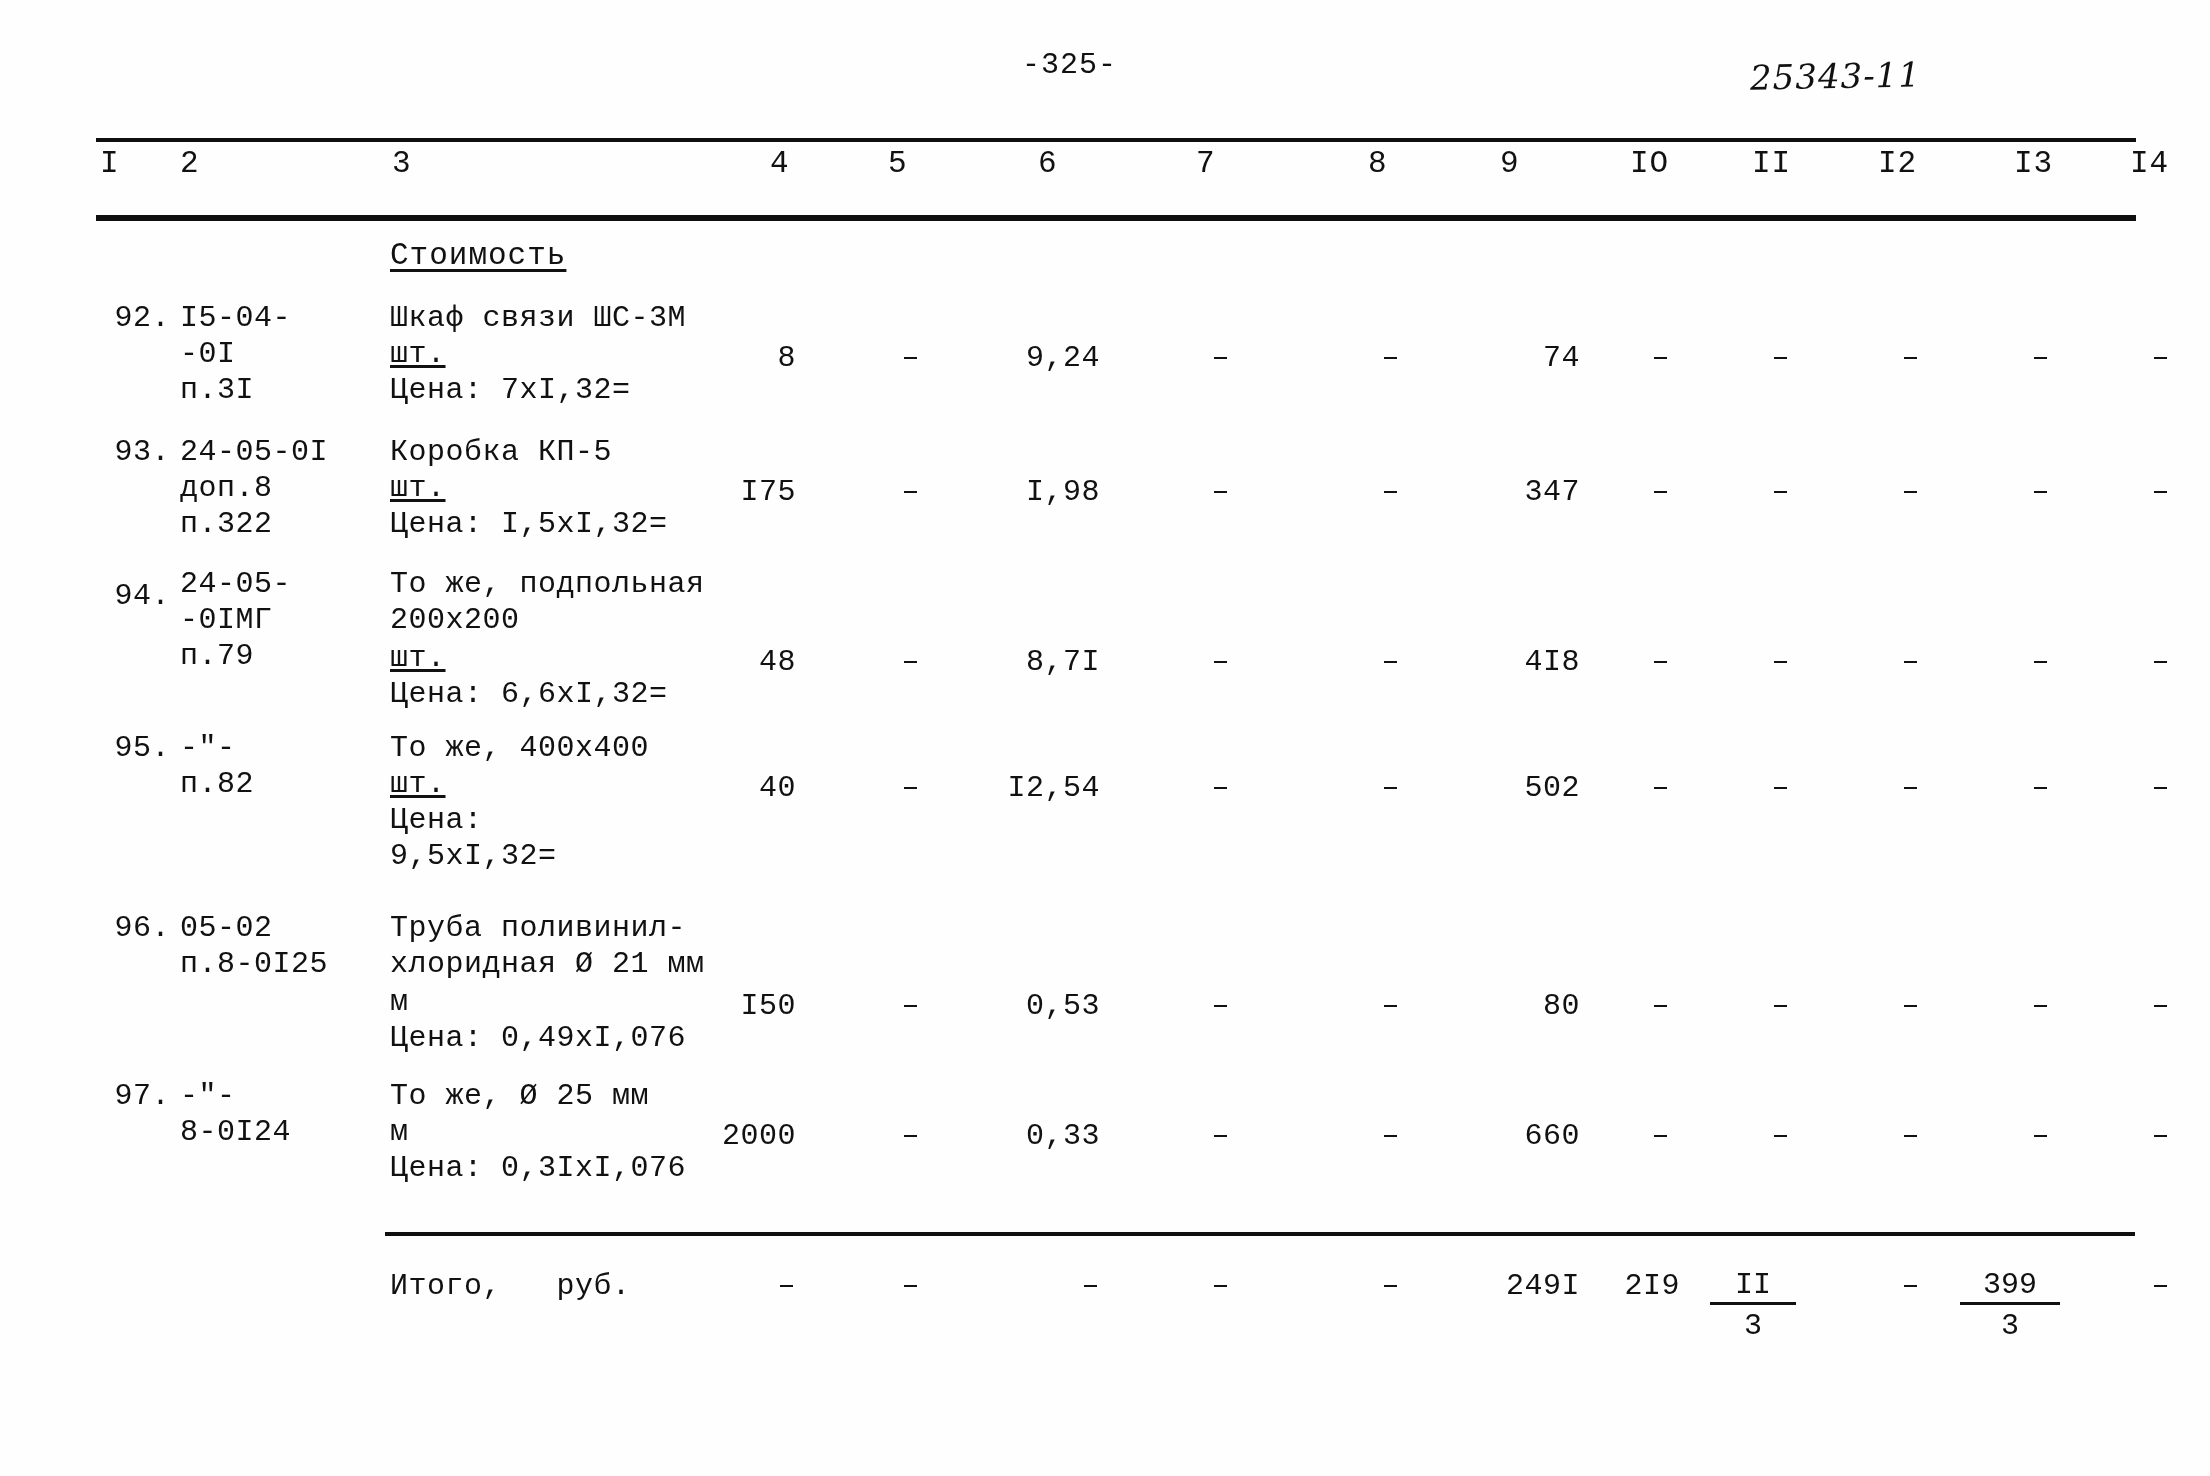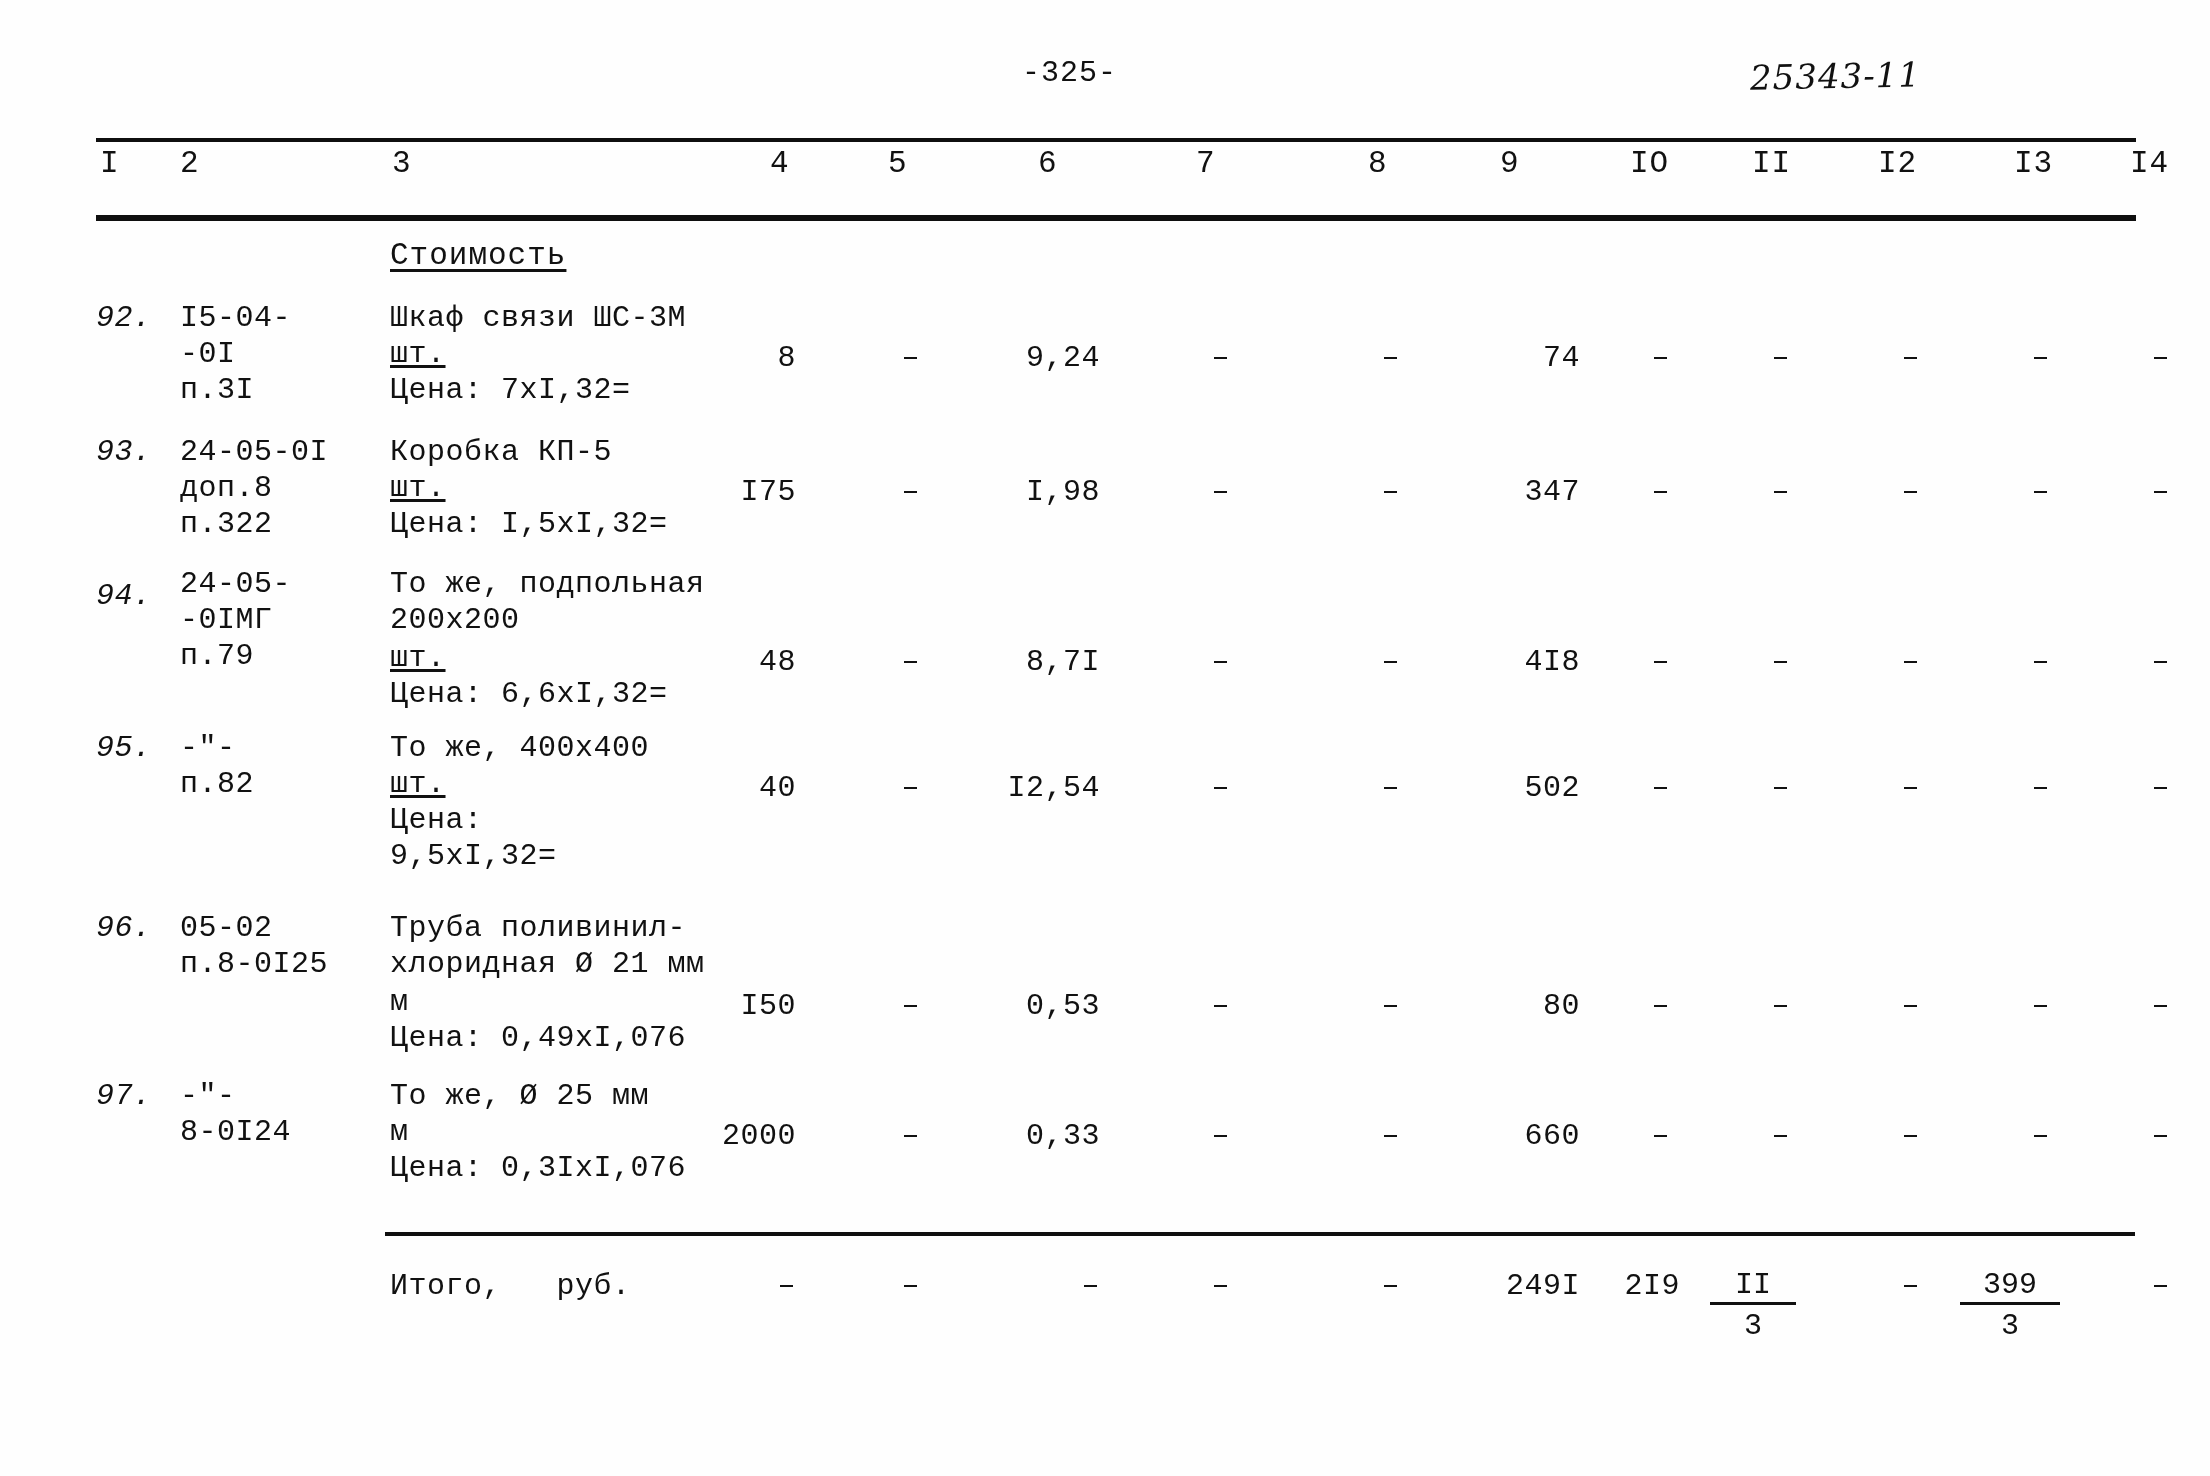--- a/index.html
+++ b/index.html
@@ -33,21 +33,21 @@
   }
   .doc-code {
     position: absolute;
     left: 243px; top: 0px;
     font-size: 33px;
     letter-spacing: 1.5px;
     white-space: nowrap;
   }
   .page-number {
     position: absolute;
-    left: 1022px; top: 12px;
+    left: 1022px; top: 4px;
     font-size: 30px;
     letter-spacing: 1px;
     white-space: nowrap;
   }
   .sheet-code {
     position: absolute;
     left: 1750px; top: 12px;
     font-size: 34px;
     font-style: italic;
     font-family: "DejaVu Serif", serif;
@@ -81,21 +81,21 @@
     width: 2210px;
   }
   .cell {
     position: absolute;
     font-size: 30px;
     line-height: 36px;
     white-space: pre;
     letter-spacing: 0.5px;
   }
   .cell.num { text-align: right; }
-  .c1 { left: 96px;  width: 74px;  text-align: left; font-style: italic; }
+  .c1 { left: 96px;  width: 74px;  text-align: right; }
   .c2 { left: 180px; width: 210px; text-align: left;  }
   .c3 { left: 390px; width: 360px; text-align: left;  }
 
   .unit-underline {
     text-decoration: underline;
     text-underline-offset: 3px;
   }
 
   .section-title {
     position: absolute;

